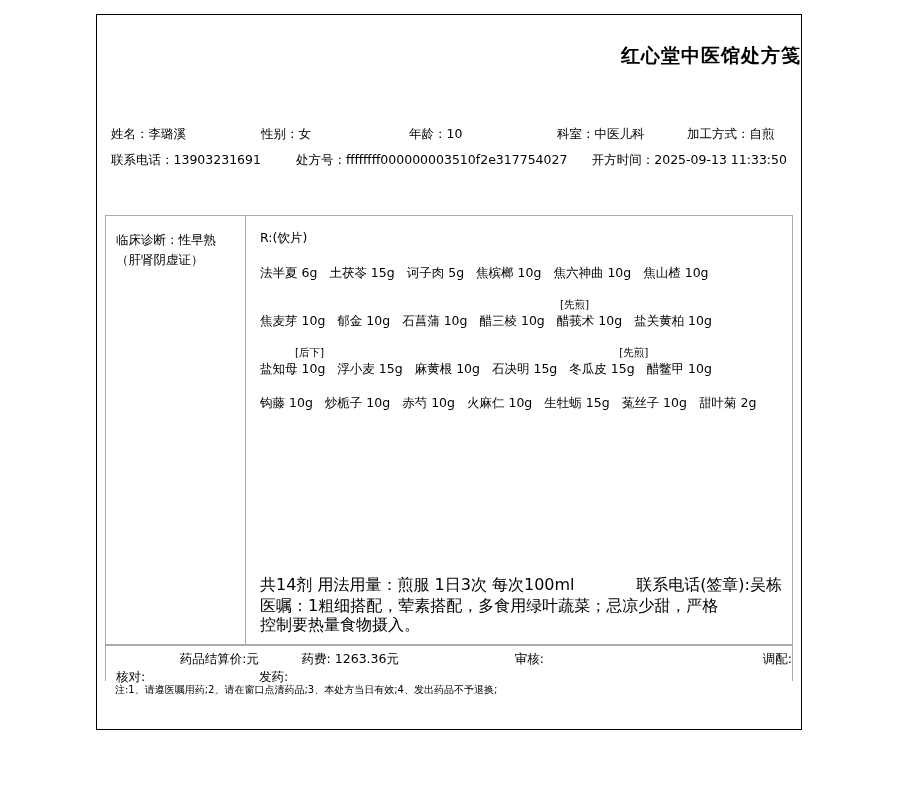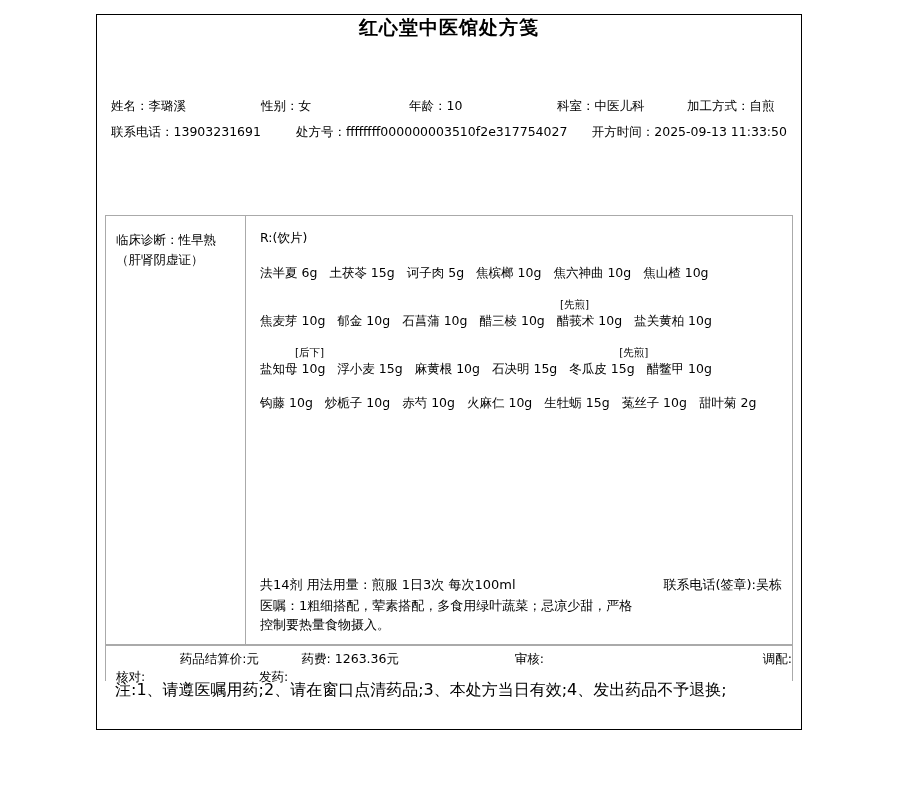--- a/index.html
+++ b/index.html
@@ -17,24 +17,25 @@
     position: absolute;
     left: 96px;
     top: 14px;
     width: 706px;
     height: 716px;
     border: 1px solid #000000;
     box-sizing: border-box;
     background: #ffffff;
   }
   .title {
-    text-align: center;
+    text-align: right;
     font-size: 19px;
     font-weight: bold;
     letter-spacing: 1px;
+    margin-top: 28px;
   }
   .meta {
     margin-top: 52px;
     padding: 0 14px 0 14px;
     font-size: 12.5px;
     line-height: 26px;
   }
   .meta-row {
     display: flex;
     white-space: nowrap;
@@ -85,21 +86,21 @@
     line-height: 14px;
     height: 14px;
     white-space: pre;
     font-family: "DejaVu Sans", "Liberation Sans", sans-serif;
   }
   .footer-rx {
     position: absolute;
     left: 14px;
     right: 10px;
     bottom: 10px;
-    font-size: 13px;
+    font-size: 16px;
     line-height: 19px;
   }
   .dose-row {
     display: flex;
     justify-content: space-between;
     white-space: nowrap;
   }
   .advice {
     margin-top: 2px;
   }
@@ -126,21 +127,21 @@
   .s1 { width: 143px; }
   .s2 { width: 140px; }
   .s3 { width: 145px; }
   .s4 { flex: 1; }
   .settle-row2 { display: flex; white-space: nowrap; padding-left: 10px; line-height: 18px; }
   .bottom-note {
     position: absolute;
     left: 8px;
     right: 8px;
     top: 666px;
-    font-size: 16px;
+    font-size: 10px;
     line-height: 18px;
     padding-left: 10px;
     box-sizing: border-box;
   }
 </style>
 </head>
 <body>
 
 <div class="page">
 

